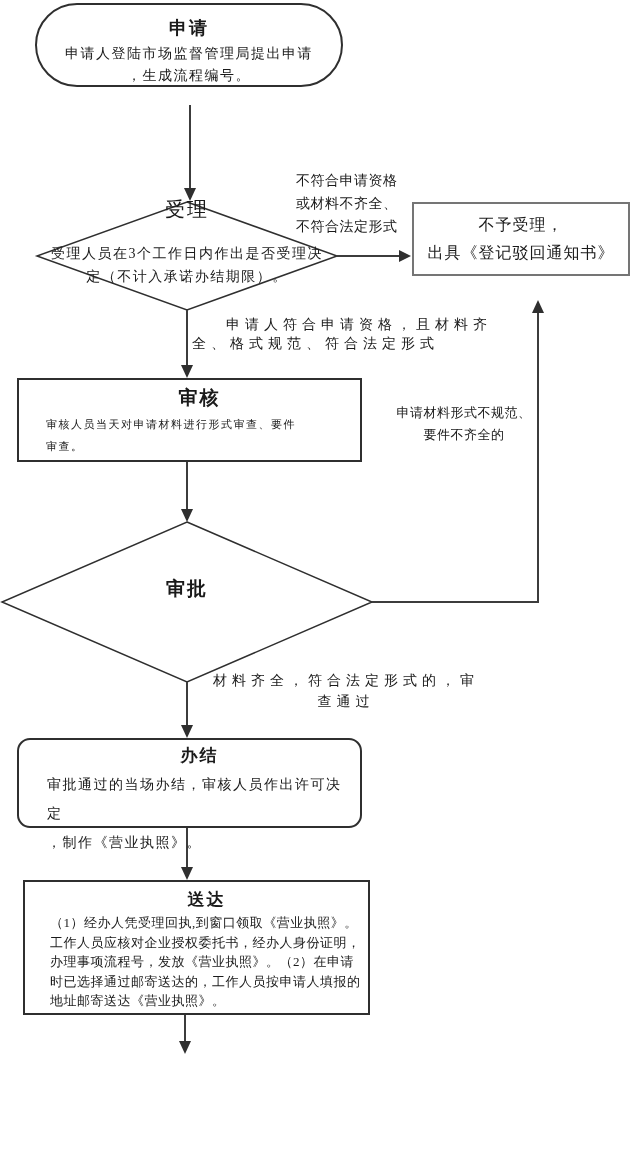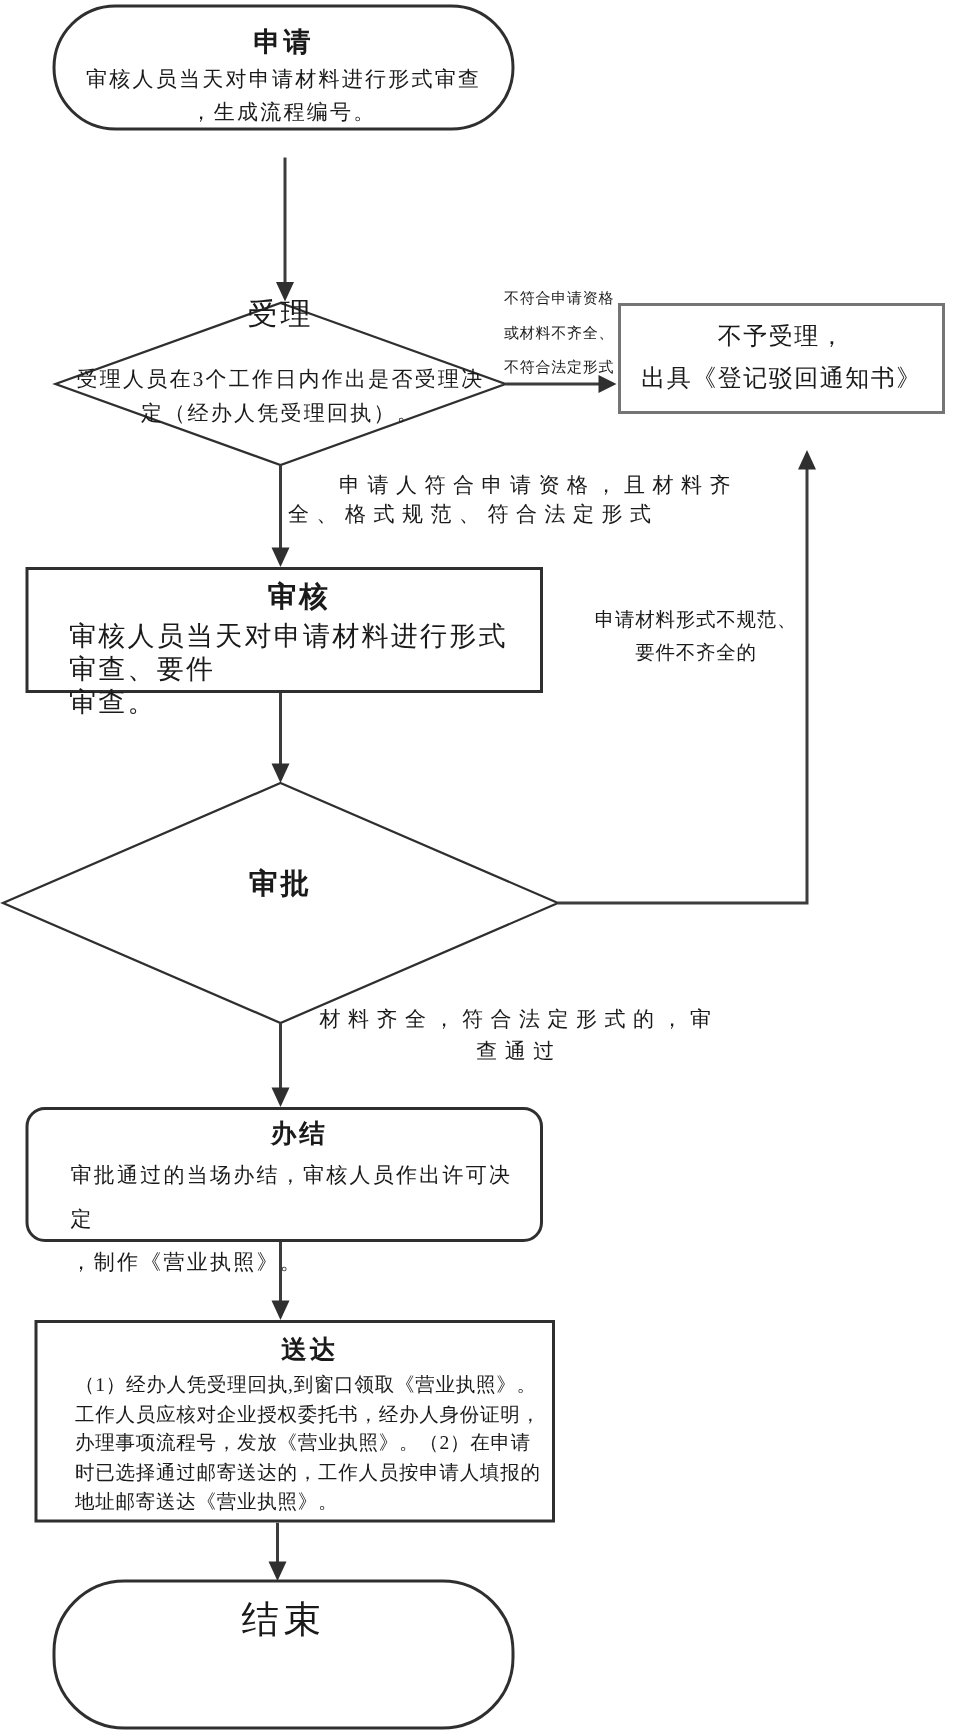--- a/index.html
+++ b/index.html
@@ -33,42 +33,42 @@
   #reject {
     left:412px; top:202px; width:218px; height:74px;
     border-color:#757575;
     display:flex; align-items:center; justify-content:center;
     text-align:center; font-size:16px; line-height:28px; letter-spacing:1px;
   }
 
   
   #review { left:17px; top:378px; width:345px; height:84px; }
   #review .title { margin-top:5px; font-size:19px; }
-  #review .body  { margin:2px 6px 0 7px; font-size:18px; line-height:22px; letter-spacing:1.5px; }
+  #review .body  { margin:2px 6px 0 7px; font-size:11px; line-height:22px; letter-spacing:1.5px; }
 
   
   #approve-title { left:87px; top:576px; width:200px; font-size:19px; font-weight:bold; letter-spacing:2px; }
   #approve-sub   { left:37px; top:602px; width:300px; font-size:15px; letter-spacing:1px; }
 
   
   #complete { left:17px; top:738px; width:345px; height:90px;border-radius:13px; }
   #complete .title { margin-top:4px; font-size:17px; }
   #complete .body  { margin:3px 8px 0 8px; font-size:14px; line-height:29px; letter-spacing:1.5px; }
 
   
   #deliver { left:23px; top:880px; width:347px; height:135px; }
   #deliver .title { margin-top:6px; font-size:17px; }
   #deliver .body  { margin:2px 4px 0 5px; font-size:13px; line-height:19.5px; letter-spacing:0.5px; }
 
   
   #end { left:35px; top:1053px; width:308px; height:100px; }
   #end .title { margin-top:8px; font-size:25px; font-weight:normal; letter-spacing:3px; }
 
   
-  #lbl-reject       { left:296px; top:188px; font-size:10px; line-height:23px; letter-spacing:0.5px;margin-left:40px; }
+  #lbl-reject       { left:296px; top:169px; font-size:14px; line-height:23px; letter-spacing:0.5px; }
   #lbl-accept-pass  { left:192px; top:315px; width:314px; font-size:14px; line-height:19px; letter-spacing:5px; text-indent:34px; }
   #lbl-review-fail  { left:388px; top:402px; width:152px; font-size:13px; line-height:22px; letter-spacing:0.5px; text-align:center; }
   #lbl-approve-pass { left:196px; top:670px; width:300px; font-size:14px; line-height:21px; letter-spacing:5px; text-align:center; }
 </style>
 </head>
 <body>
 
 <div class="canvas">
 
   <svg class="connectors" width="640" height="1156" viewBox="0 0 640 1156">
@@ -96,27 +96,27 @@
 
     <line x1="187" y1="828" x2="187" y2="870" stroke="#3c3c3c" stroke-width="2"></line>
     <polygon points="181,867 193,867 187,880" fill="#2f2f2f"></polygon>
 
     <line x1="185" y1="1015" x2="185" y2="1044" stroke="#3c3c3c" stroke-width="2"></line>
     <polygon points="179,1041 191,1041 185,1054" fill="#2f2f2f"></polygon>
   </svg>
 
   <div class="node terminator" id="start">
     <div class="title">申请</div>
-    <div class="body pre">审核人员当天对申请材料进行形式审查
+    <div class="body pre">申请人登陆市场监督管理局提出申请
 ，生成流程编号。</div>
   </div>
 
   <div class="dtext" id="accept-title">受理</div>
   <div class="dtext pre" id="accept-body">受理人员在3个工作日内作出是否受理决
-定（经办人凭受理回执）。</div>
+定（不计入承诺办结期限）。</div>
 
   <div class="node" id="reject">
     <div class="pre">不予受理，
 出具《登记驳回通知书》</div>
   </div>
 
   <div class="node rect" id="review">
     <div class="title">审核</div>
     <div class="body pre">审核人员当天对申请材料进行形式审查、要件
 审查。</div>
@@ -132,23 +132,20 @@
 
   <div class="node rect" id="deliver">
     <div class="title">送达</div>
     <div class="body pre">（1）经办人凭受理回执,到窗口领取《营业执照》。
 工作人员应核对企业授权委托书，经办人身份证明，
 办理事项流程号，发放《营业执照》。（2）在申请
 时已选择通过邮寄送达的，工作人员按申请人填报的
 地址邮寄送达《营业执照》。</div>
   </div>
 
-  <div class="node terminator" id="end">
-    <div class="title">结束</div>
-  </div>
 
   <div class="label pre" id="lbl-reject">不符合申请资格
 或材料不齐全、
 不符合法定形式</div>
   <div class="label pre" id="lbl-review-fail">申请材料形式不规范、
 要件不齐全的</div>
   <div class="label pre" id="lbl-accept-pass">申请人符合申请资格，且材料齐
 全、格式规范、符合法定形式</div>
   <div class="label pre" id="lbl-approve-pass">材料齐全，符合法定形式的，审
 查通过</div>

